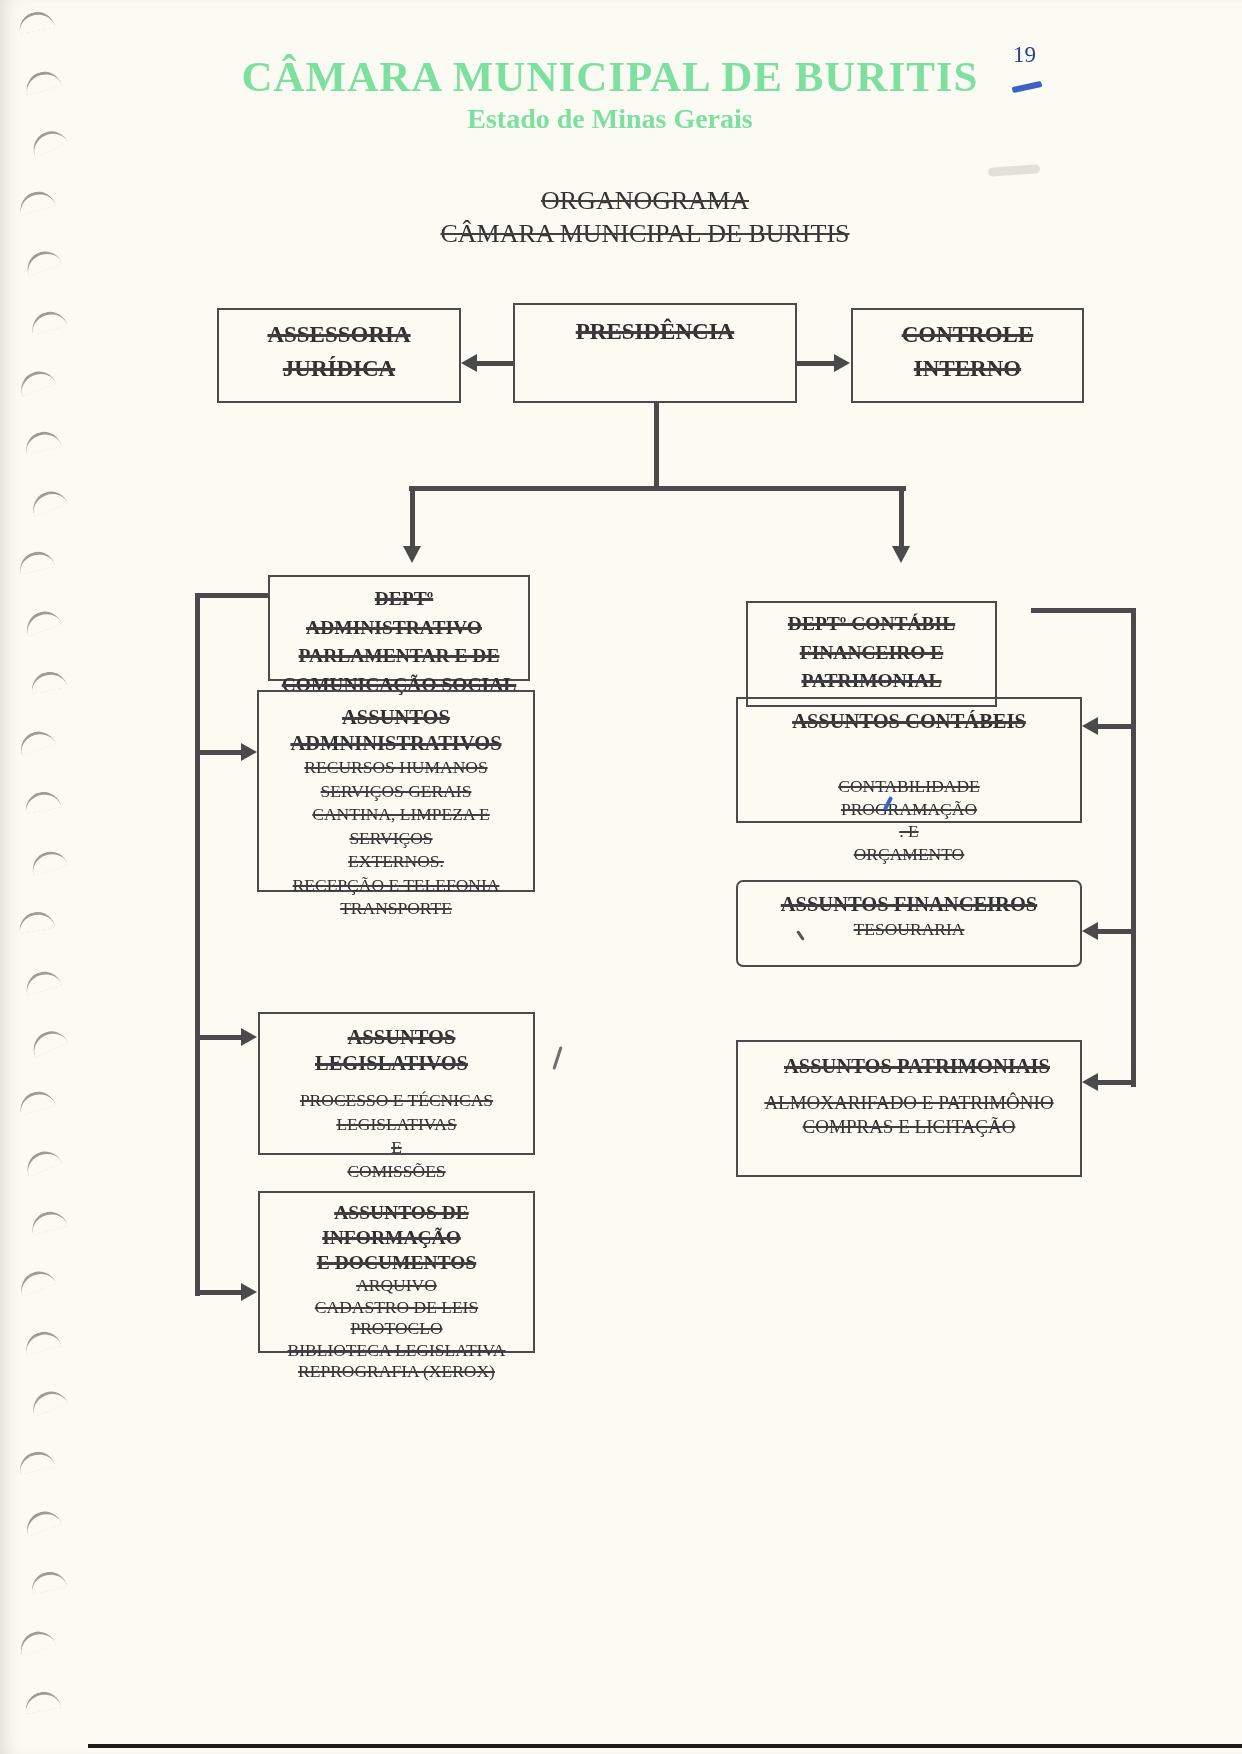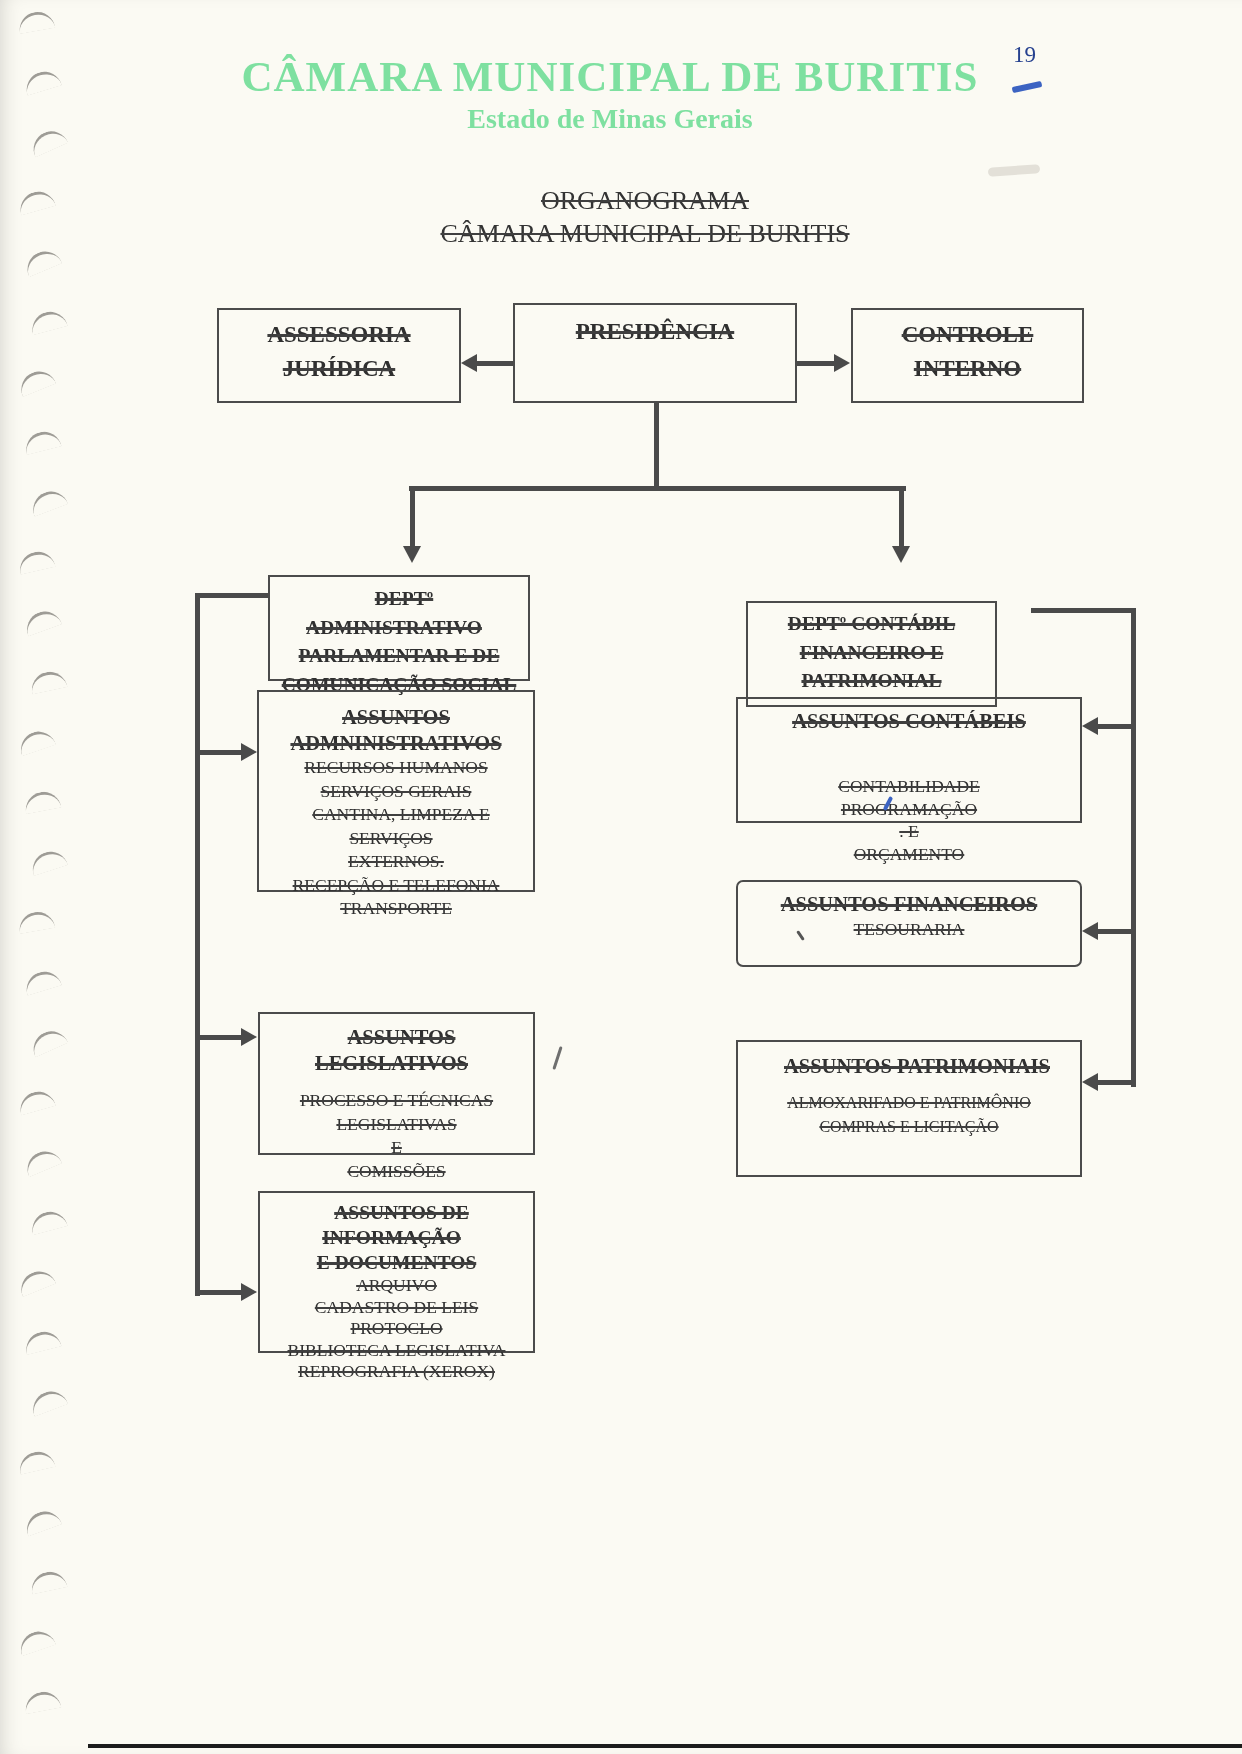--- a/index.html
+++ b/index.html
@@ -202,21 +202,21 @@
       <div style="font-size:17.5px;line-height:24px;">
         <div><span class="st">TESOURARIA</span></div>
       </div>
     </div>
 
     <div class="bx" style="left:736px;top:1040px;width:346px;height:137px;padding-top:11px;">
       <div style="font-size:20.5px;line-height:26px;padding-left:16px;">
         <div><span class="hd st">ASSUNTOS PATRIMONIAIS</span></div>
       </div>
       <div class="gap" style="height:12px;"></div>
-      <div style="font-size:16px;line-height:24px;">
+      <div style="font-size:19px;line-height:24px;">
         <div><span class="st">ALMOXARIFADO E PATRIMÔNIO</span></div>
         <div><span class="st">COMPRAS E LICITAÇÃO</span></div>
       </div>
     </div>
 
   </div>
 
   <div class="penmark" style="left:886px;top:796px;width:4px;height:15px;background:var(--pen-blue);transform:rotate(28deg);"></div>
   <div class="penmark" style="left:799px;top:930px;width:3px;height:11px;background:#555;transform:rotate(-35deg);"></div>
   <div class="penmark" style="left:556px;top:1046px;width:3px;height:24px;background:#6f6f6f;transform:rotate(18deg);"></div>

